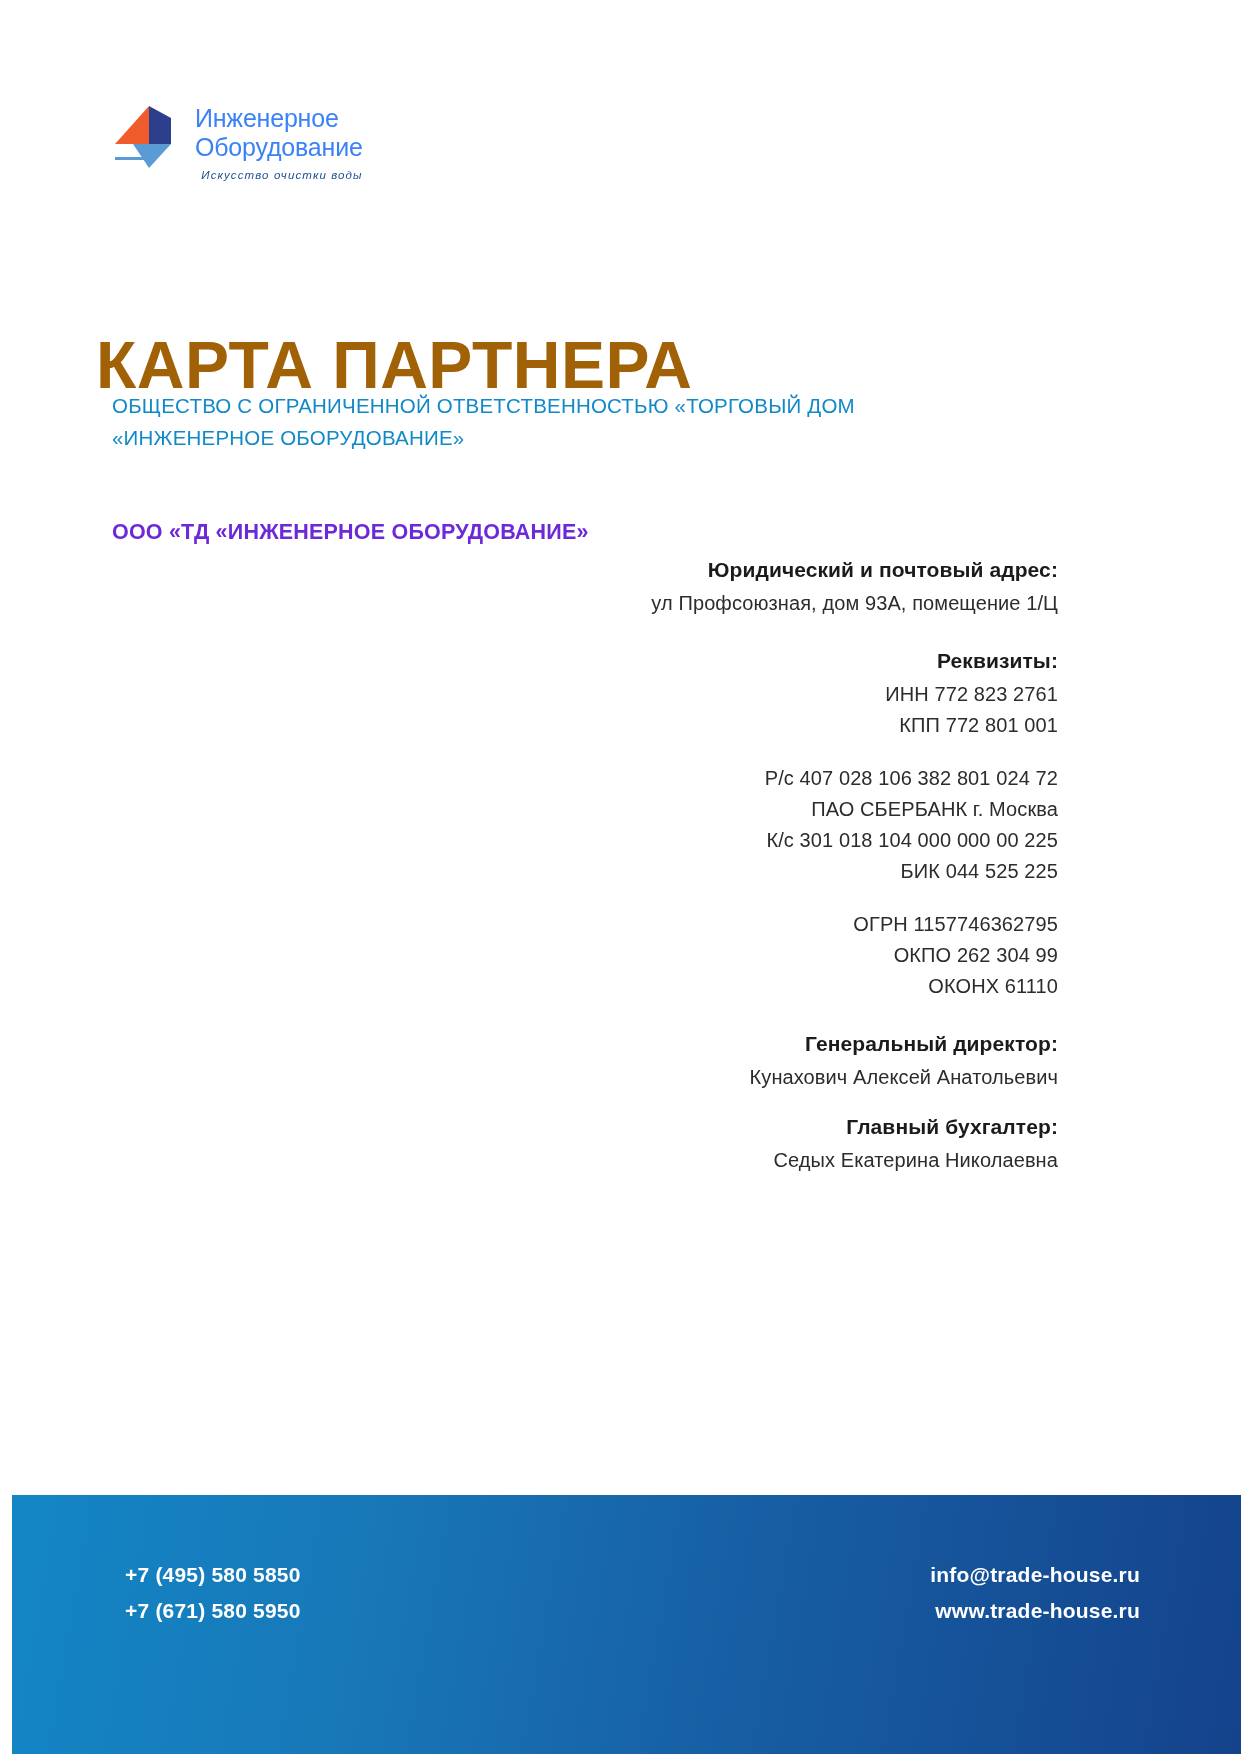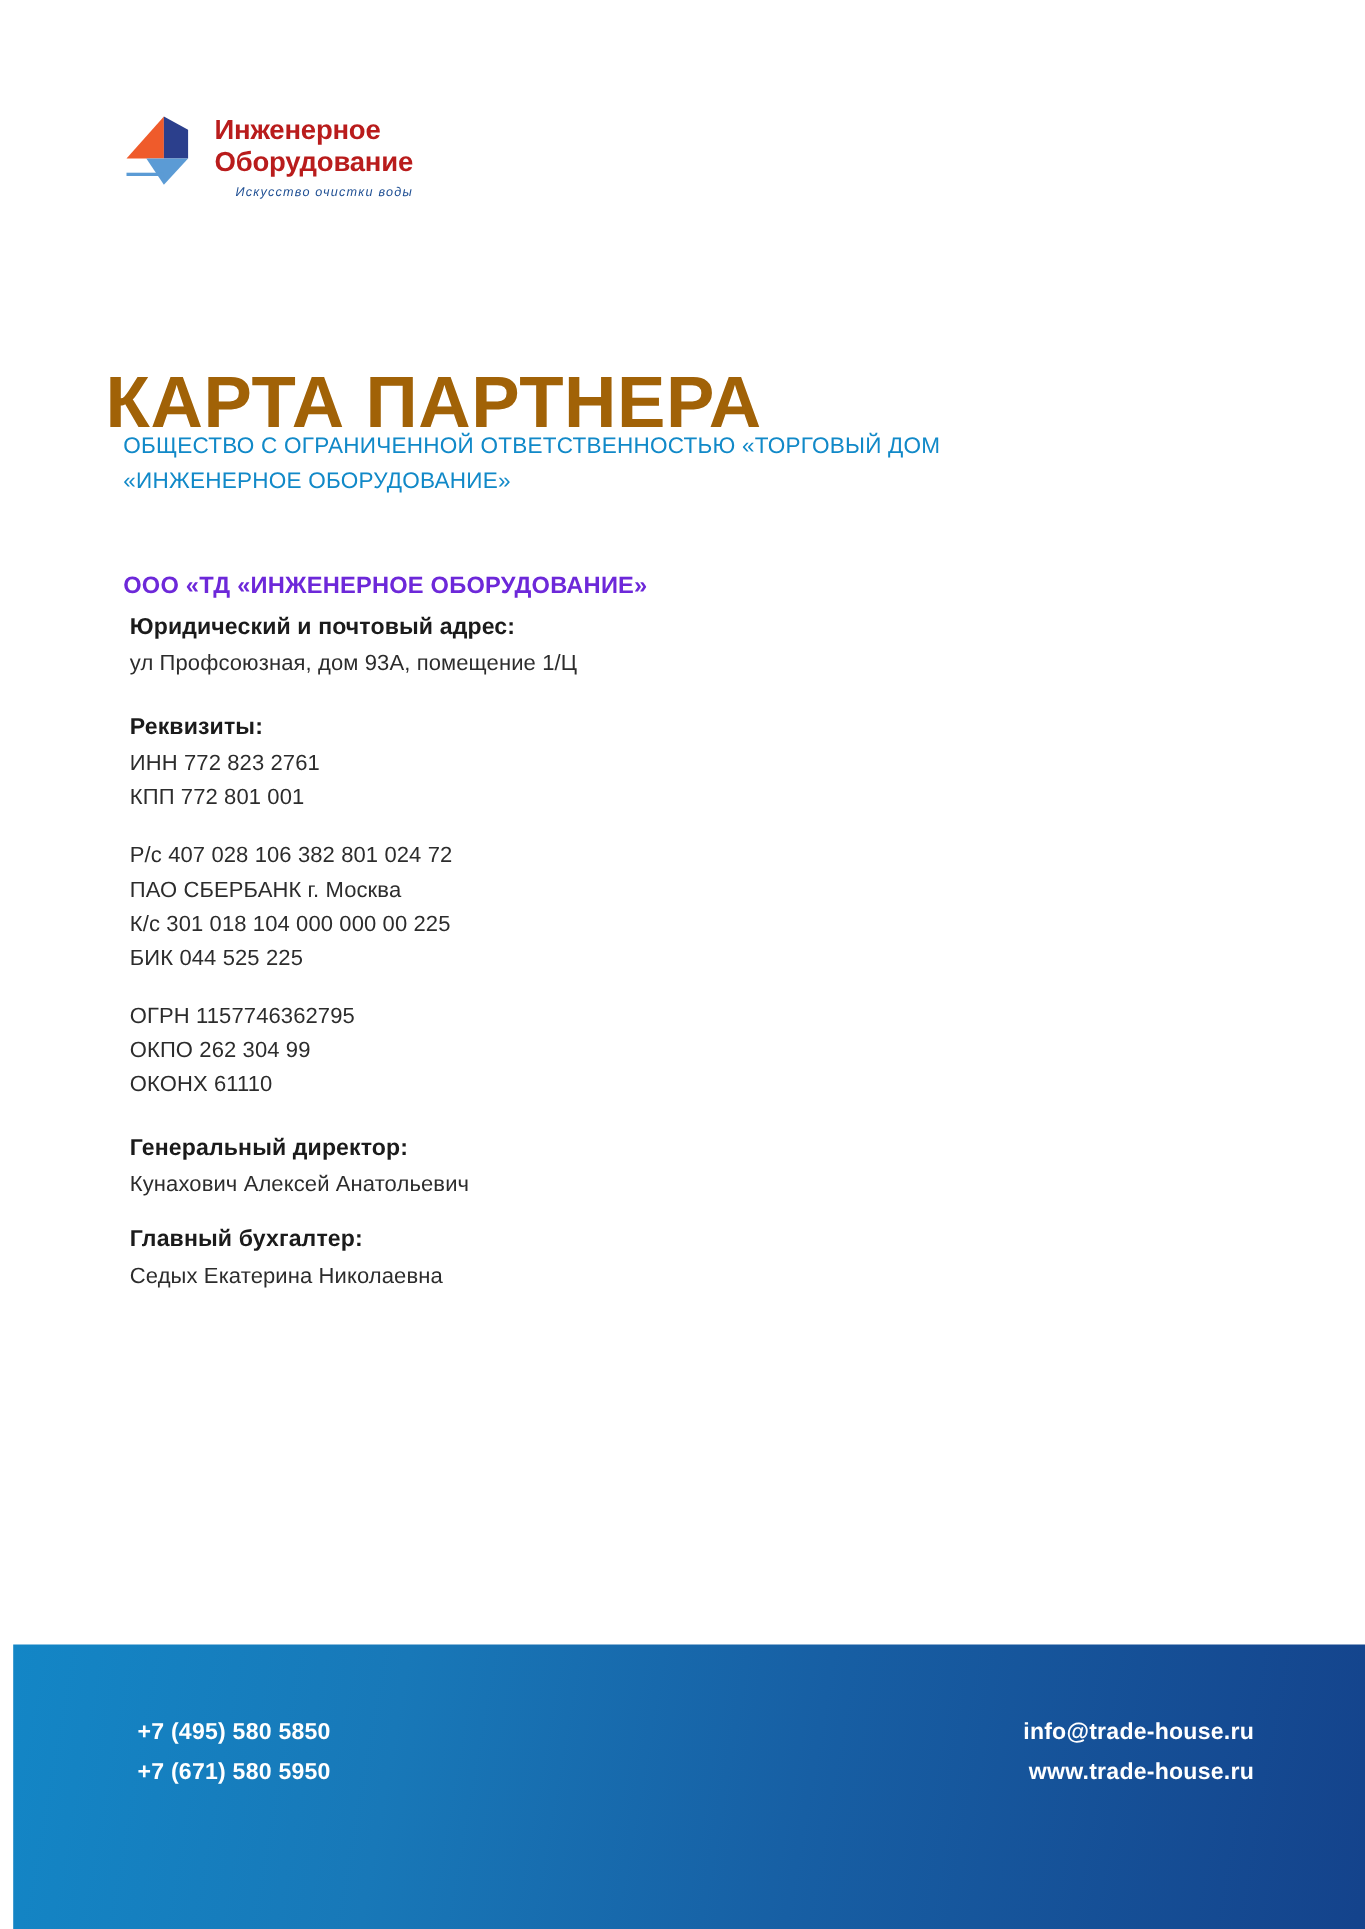--- a/index.html
+++ b/index.html
@@ -31,22 +31,22 @@
     flex: none;
   }
   .logo-mark svg { display: block; }
 
   .logo-text {
     margin-left: 10px;
     padding-top: 4px;
   }
   .logo-line {
     font-size: 25px;
-    font-weight: bold;
-    color: #b91c1c;
+    font-weight: normal;
+    color: #3b82f6;
     line-height: 1.16;
     letter-spacing: -0.2px;
   }
   .logo-tagline {
     margin-top: 7px;
     font-size: 11.5px;
     color: #1f4f93;
     letter-spacing: 1.1px;
     text-align: right;
     font-style: italic;
@@ -87,21 +87,21 @@
     margin-top: 40px;
   }
 
   
   .content {
     position: absolute;
     left: 118px;
     top: 558px;
     width: 940px;
   }
-  .sec { margin-bottom: 0; }
+  .sec { margin-bottom: 0; text-align: right; }
   .sec-head {
     font-size: 21px;
     font-weight: bold;
     color: #1b1b1b;
     margin: 0 0 6px 0;
     letter-spacing: 0.1px;
   }
   .sec-line {
     font-size: 20px;
     color: #2c2c2c;

